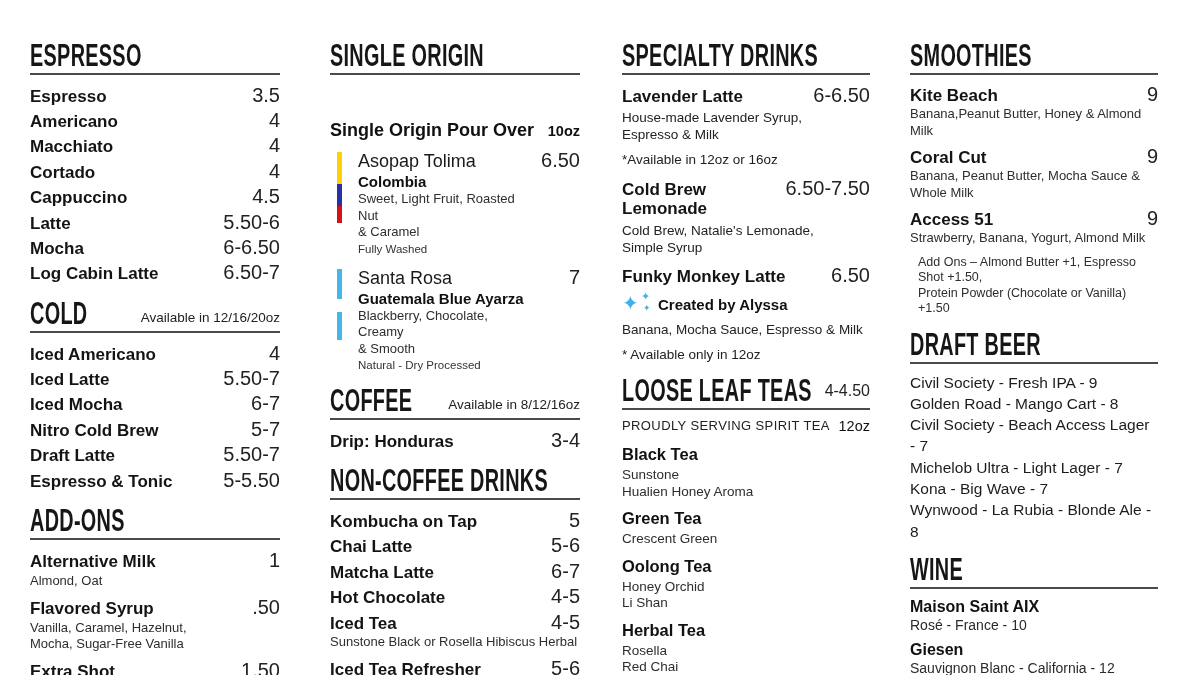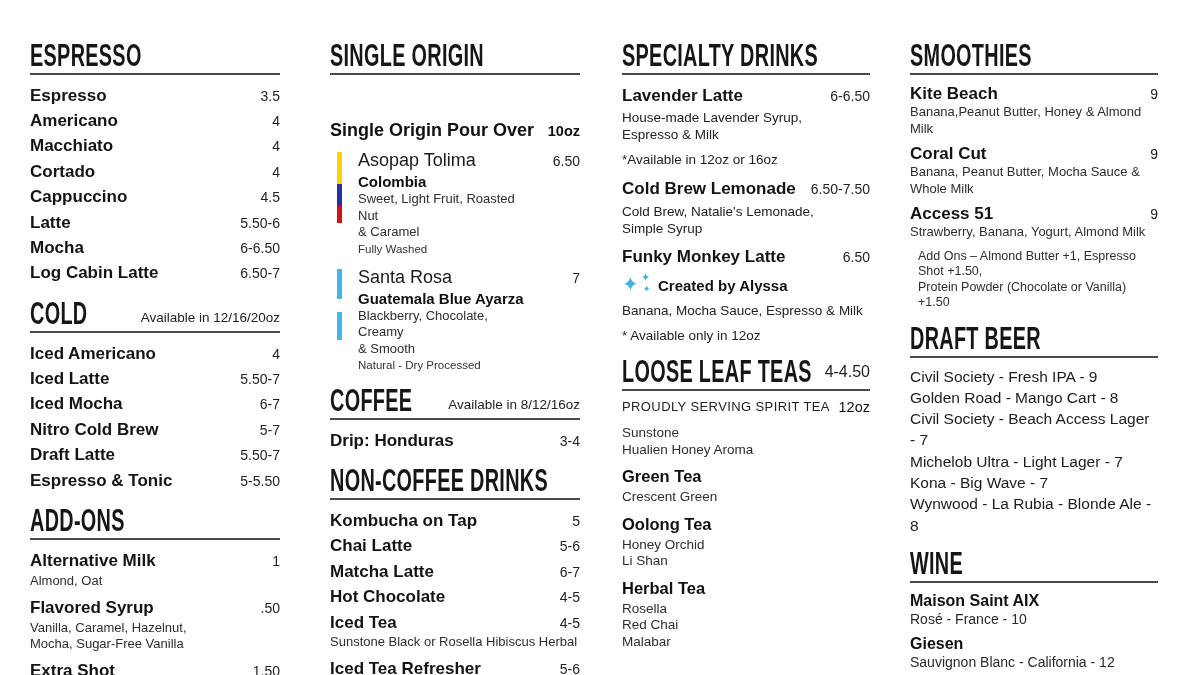--- a/index.html
+++ b/index.html
@@ -21,21 +21,21 @@
   .sec-title{
     position:absolute;left:0;bottom:2px;display:inline-block;white-space:nowrap;
     font-weight:700;font-size:32px;line-height:1;letter-spacing:.5px;
     transform:scaleX(.62);transform-origin:left bottom;color:#161616;
   }
   .sec-note{position:absolute;right:0;bottom:6px;font-size:13.5px;color:#222;}
   .sec-price{position:absolute;right:0;bottom:8px;font-size:16px;color:#222;}
 
   .row{display:flex;justify-content:space-between;align-items:baseline;line-height:19px;padding:2.7px 0;}
   .iname{font-weight:700;font-size:17px;color:#141414;}
-  .iprice{font-size:14px;font-weight:400;color:#222;white-space:nowrap;padding-left:8px;}
+  .iprice{font-size:20px;font-weight:400;color:#222;white-space:nowrap;padding-left:8px;}
   .desc{font-size:13px;line-height:16.5px;color:#2e2e2e;margin:-1px 0 6px;}
   .pre{white-space:pre-line;}
   .desc:empty{display:none;margin:0;}
 
   
   .pour-row{padding:3px 0 8px;}
   .pour-name{font-weight:700;font-size:18px;}
   .pour-size{font-weight:700;font-size:14.5px;margin-top:36px;}
   .origin-item{position:relative;padding-left:28px;margin-bottom:9px;}
   .flagbar{position:absolute;left:7px;top:3px;width:5px;display:flex;flex-direction:column;}
@@ -376,20 +376,21 @@
         <span class="sec-title">LOOSE LEAF TEAS</span>
         <span class="sec-price">4-4.50</span>
       </div>
       <div class="serving-row">
         <span class="serving-label">PROUDLY SERVING SPIRIT TEA</span>
         <span class="serving-size">12oz</span>
       </div>
       <div>
 
           <div class="tea-item">
+            <div class="tea-name">Black Tea</div>
             <div class="tea-desc pre">Sunstone
 Hualien Honey Aroma</div>
           </div>
 
           <div class="tea-item">
             <div class="tea-name">Green Tea</div>
             <div class="tea-desc pre">Crescent Green</div>
           </div>
 
           <div class="tea-item">

